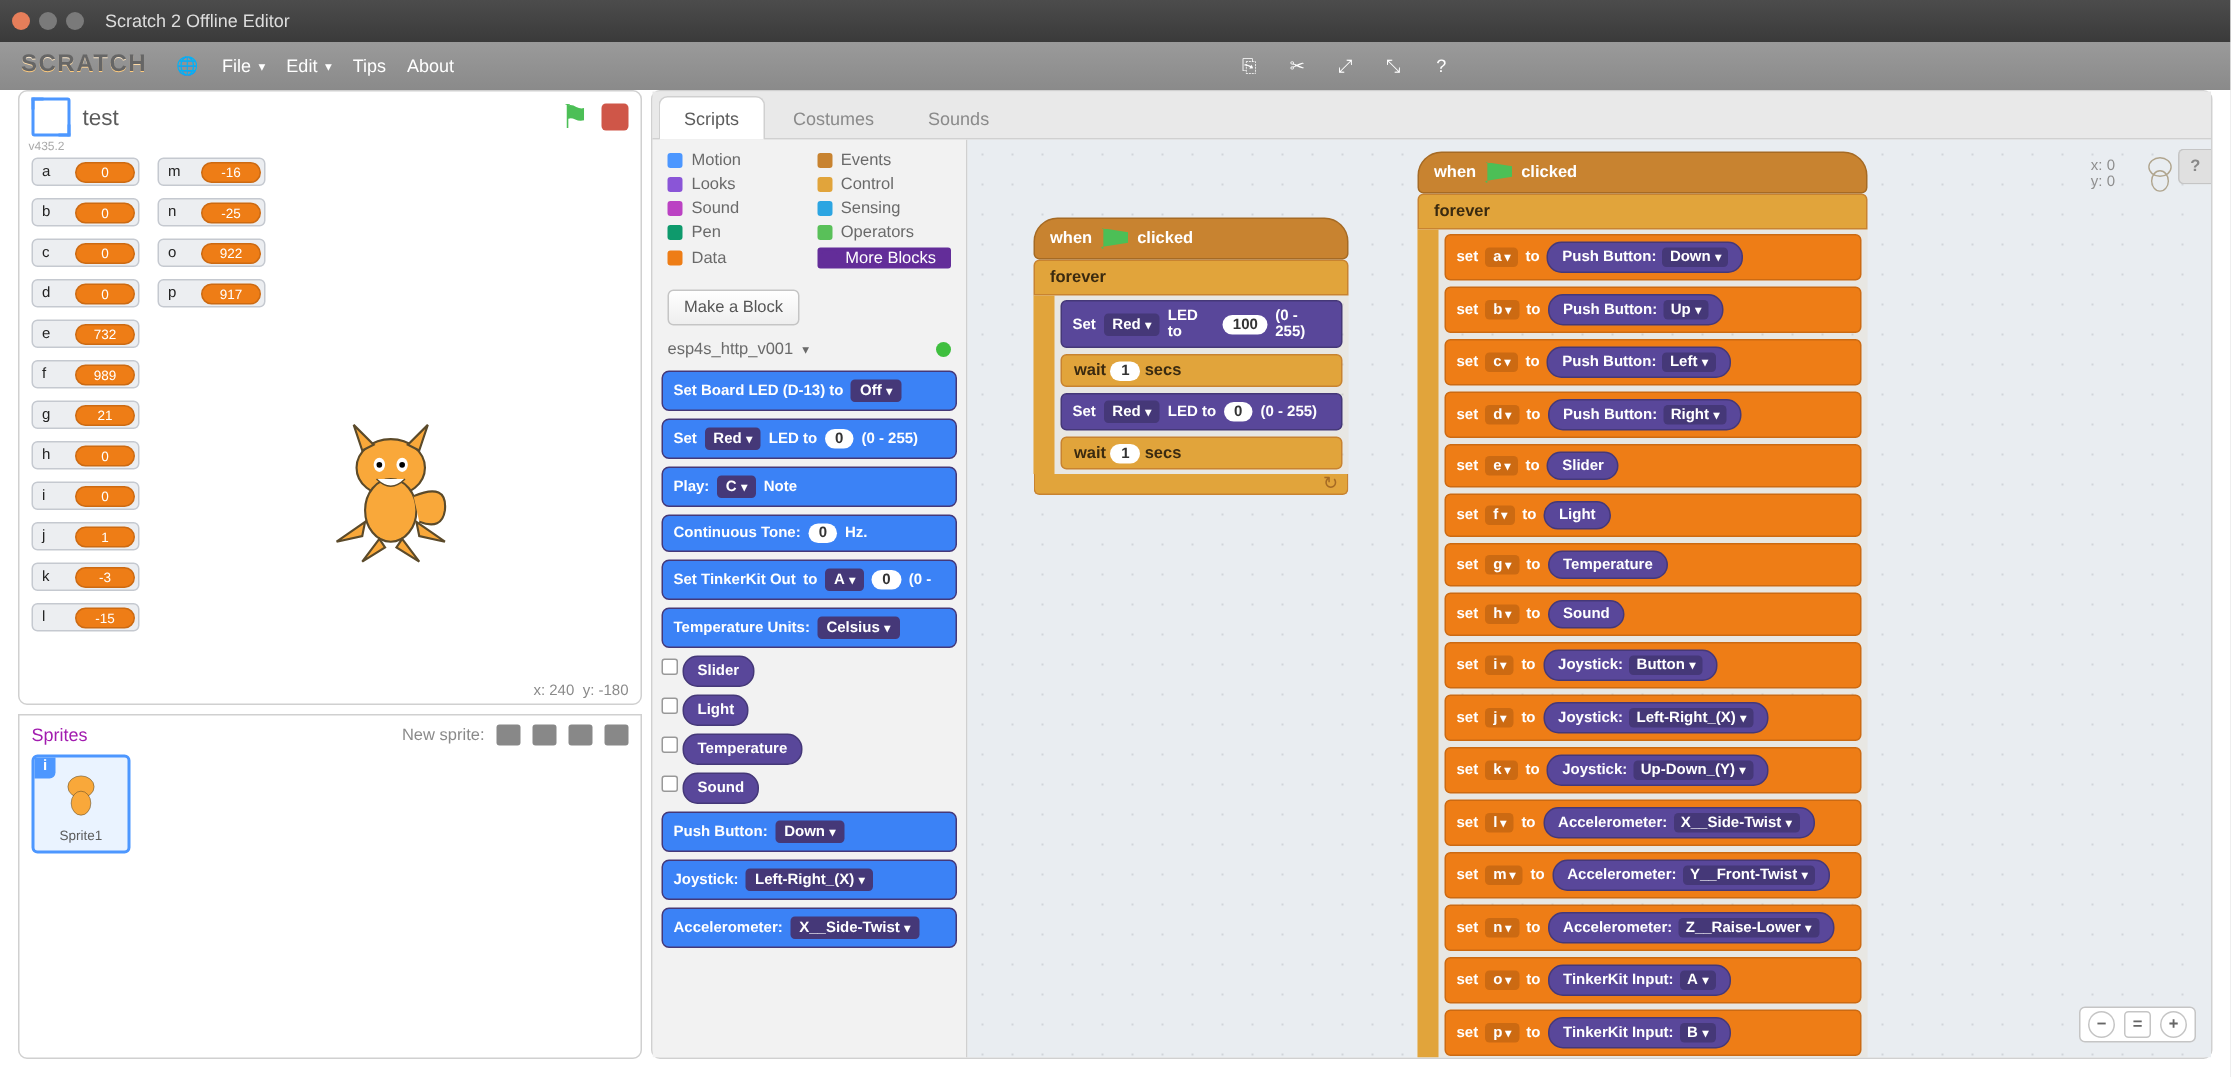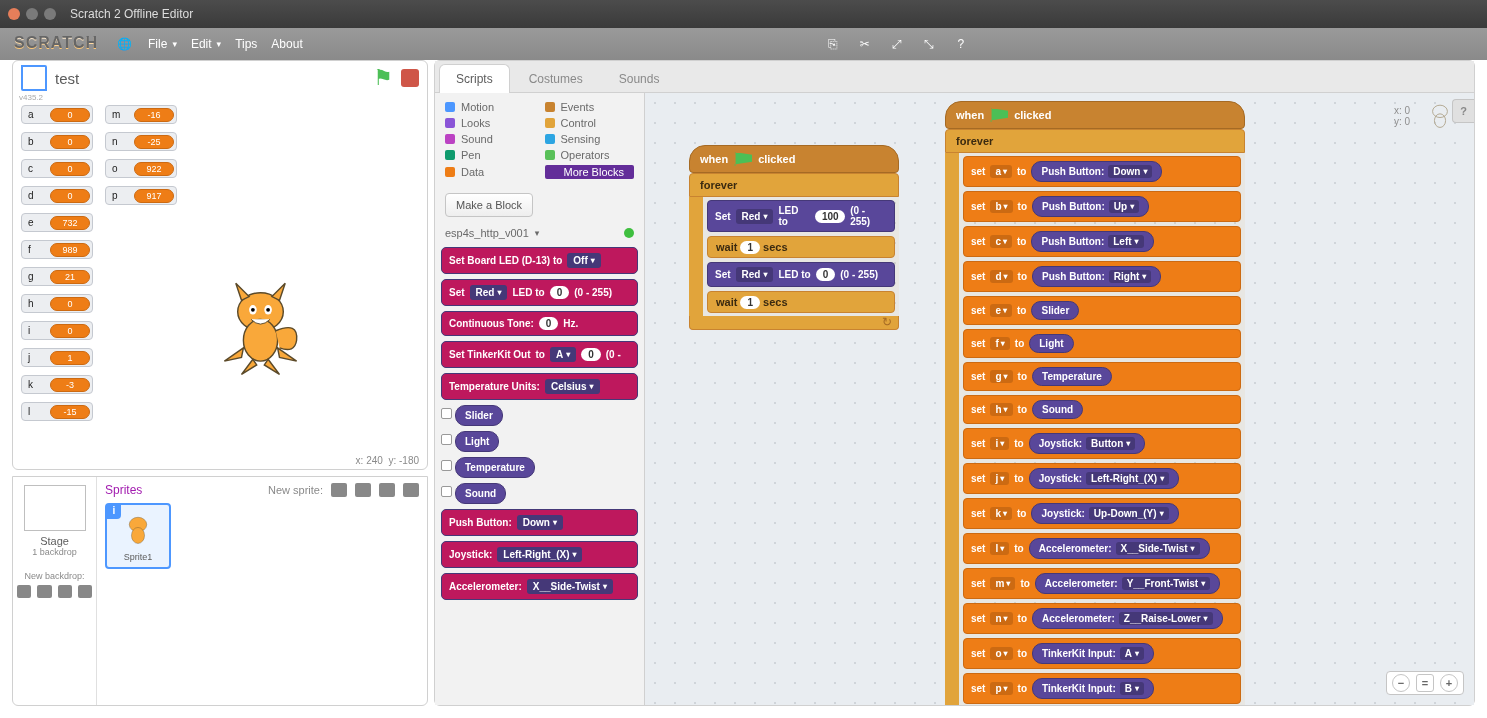--- a/index.html
+++ b/index.html
@@ -64,21 +64,21 @@
 .palette{width:210px;border-right:1px solid #d0d0d0;background:#f2f2f2;display:flex;flex-direction:column;}
 .catgrid{display:grid;grid-template-columns:1fr 1fr;gap:4px 10px;padding:8px 10px;}
 .catitem{display:flex;align-items:center;gap:6px;font-size:11px;color:#6a6a6a;cursor:default;}
 .catitem.sel{background:#632d99;color:#fff;border-radius:2px;padding:1px 3px;}
 .csq{width:10px;height:10px;border-radius:2px;}
 .make-block{margin:6px 10px;padding:5px 10px;border:1px solid #c5c5c5;border-radius:4px;background:linear-gradient(#fff,#eee);font-size:11px;color:#555;display:inline-block;}
 .ext-row{display:flex;align-items:center;gap:6px;padding:4px 10px;font-size:11px;color:#6a6a6a;}
 .ext-dot{width:10px;height:10px;border-radius:50%;background:#3fbf3f;margin-left:auto;}
 .palette-blocks{flex:1;overflow:hidden;padding:4px 6px;display:flex;flex-direction:column;gap:5px;}
 
-.block{background:#be185d;border:1px solid #453878;border-radius:5px;color:#fff;font-size:10px;font-weight:bold;padding:5px 7px;display:flex;align-items:center;gap:5px;white-space:nowrap;overflow:hidden;}
+.block{background:#3b82f6;border:1px solid #453878;border-radius:5px;color:#fff;font-size:10px;font-weight:bold;padding:5px 7px;display:flex;align-items:center;gap:5px;white-space:nowrap;overflow:hidden;}
 .dd{background:#453878;border-radius:3px;padding:2px 6px;display:inline-flex;align-items:center;gap:3px;}
 .dd::after{content:"▾";font-size:8px;}
 .numbub{background:#fff;color:#333;border-radius:9px;padding:1px 7px;min-width:18px;text-align:center;font-size:10px;}
 .cb{width:11px;height:11px;border:1px solid #999;background:#fff;border-radius:2px;display:inline-block;margin-right:3px;}
 .rptr{background:#59479a;border:1px solid #453878;border-radius:10px;color:#fff;font-size:10px;font-weight:bold;padding:4px 9px;display:inline-flex;align-items:center;}
 
 .canvas{flex:1;background:#e9edf1;background-image:radial-gradient(#d0d5da 1px, transparent 1px);background-size:20px 20px;position:relative;overflow:hidden;}
 .help-tab{position:absolute;right:0;top:6px;width:22px;height:24px;background:#e0e0e0;border:1px solid #c5c5c5;border-right:none;border-radius:4px 0 0 4px;display:flex;align-items:center;justify-content:center;color:#888;font-weight:bold;}
 
 .hat{background:#c88330;border:1px solid #a56a24;border-radius:16px 16px 4px 4px;color:#fff;font-weight:bold;font-size:11px;padding:6px 12px 6px 10px;display:flex;align-items:center;gap:6px;position:relative;}
@@ -232,32 +232,20 @@
           <path d="M40 48 Q50 58 60 48" fill="#fff" stroke="#5b4a2a"></path>
         </svg>
 
         <div class="mouse-coords">
           <span>x:</span> <span>240</span>
           &nbsp;<span>y:</span> <span>-180</span>
         </div>
       </div>
 
       <div class="sprites">
-        <div class="stage-thumb">
-          <div class="stage-th-rect"></div>
-          <div class="st-label">Stage</div>
-          <div class="st-sub">1 backdrop</div>
-          <div class="new-bd">New backdrop:</div>
-          <div class="bd-icons">
-            <div class="bd-ic"></div>
-            <div class="bd-ic"></div>
-            <div class="bd-ic"></div>
-            <div class="bd-ic"></div>
-          </div>
-        </div>
         <div class="sprite-pane">
           <div class="sp-head">
             <span class="sp-title">Sprites</span>
             <div class="sp-tools">
               <span>New sprite:</span>
               <div class="sp-ic"></div>
               <div class="sp-ic"></div>
               <div class="sp-ic"></div>
               <div class="sp-ic"></div>
             </div>
@@ -338,20 +326,25 @@
                 <span class="dd">Off</span>
               </div>
               <div class="block">
                 <span>Set</span>
                 <span class="dd">Red</span>
                 <span>LED to</span>
                 <span class="numbub">0</span>
                 <span>(0 - 255)</span>
               </div>
               <div class="block">
+                <span>Play:</span>
+                <span class="dd">C</span>
+                <span>Note</span>
+              </div>
+              <div class="block">
                 <span>Continuous Tone:</span>
                 <span class="numbub">0</span>
                 <span>Hz.</span>
               </div>
               <div class="block">
                 <span>Set TinkerKit Out</span>
                 <span>to</span>
                 <span class="dd">A</span>
                 <span class="numbub">0</span>
                 <span>(0 -</span>

